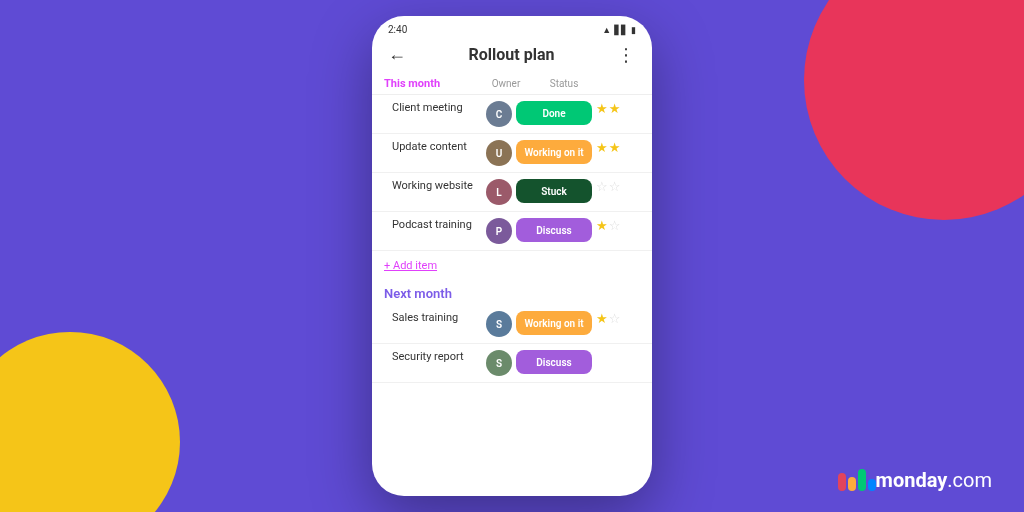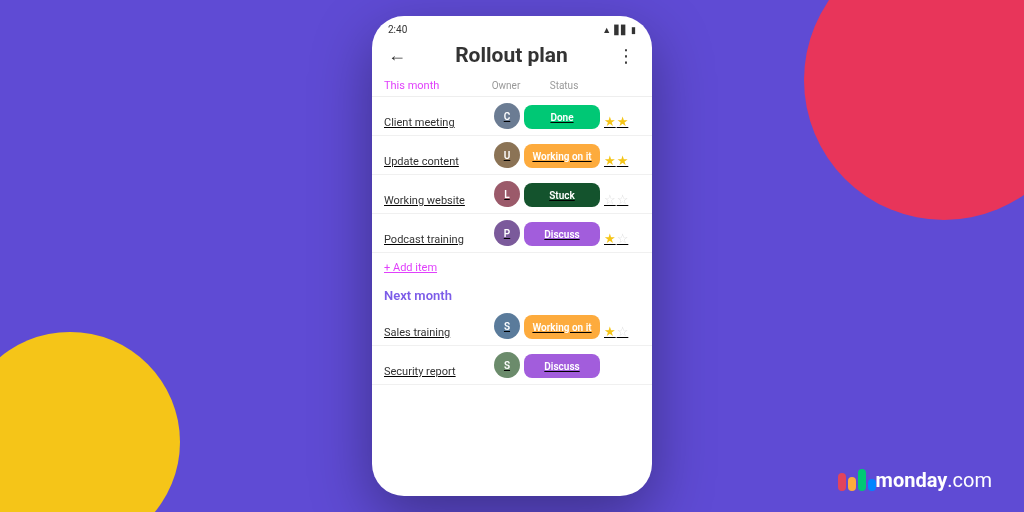--- a/index.html
+++ b/index.html
@@ -74,21 +74,21 @@
       align-items: center;
       justify-content: space-between;
       padding: 4px 16px 8px;
     }
     .back-arrow {
       font-size: 18px;
       color: #333;
       cursor: pointer;
     }
     .header-title {
-      font-size: 21px;
+      font-size: 16px;
       font-weight: 700;
       color: #333;
     }
     .more-menu {
       font-size: 18px;
       color: #333;
       cursor: pointer;
       letter-spacing: 1px;
     }
 
@@ -111,25 +111,24 @@
       font-weight: 600;
       color: #e040fb;
     }
     .section-label.next {
       color: #7c5ce8;
     }
 
     
     .task-row {
       display: flex;
-      align-items: flex-end;
-      padding: 6px 12px;
+      align-items: flex-start;
+      padding: 6px 20px;
       border-bottom: 1px solid #f0f0f0;
       min-height: 38px;
-      text-decoration: underline;
     }
     .task-name {
       flex: 1;
       font-size: 11px;
       color: #333;
     }
     
     .avatar-face {
       width: 26px;
       height: 26px;
@@ -237,21 +236,21 @@
     </div>
 
     <div class="app-header">
       <span class="back-arrow">←</span>
       <span class="header-title">Rollout plan</span>
       <span class="more-menu">⋮</span>
     </div>
 
     <div class="col-headers">
       <div class="col-task">
-        <span style="color:#e040fb;font-weight:400;font-size:11px;">This month</span>
+        <span style="color:#e040fb;font-weight:700;font-size:11px;">This month</span>
       </div>
       <div class="col-owner">Owner</div>
       <div class="col-status">Status</div>
       <div class="col-stars"></div>
     </div>
 
     <div id="tasks-this-month">
         <div class="task-row">
           <div class="task-name">Client meeting</div>
           <div class="avatar-face av1" style="width: 26px; height: 26px; border-radius: 50%; font-size: 10px; font-weight: 600; color: rgb(255, 255, 255); display: flex; align-items: center; justify-content: center; flex-shrink: 0;">C</div>

